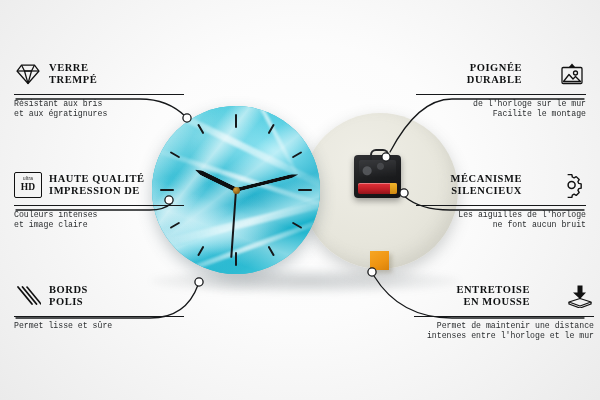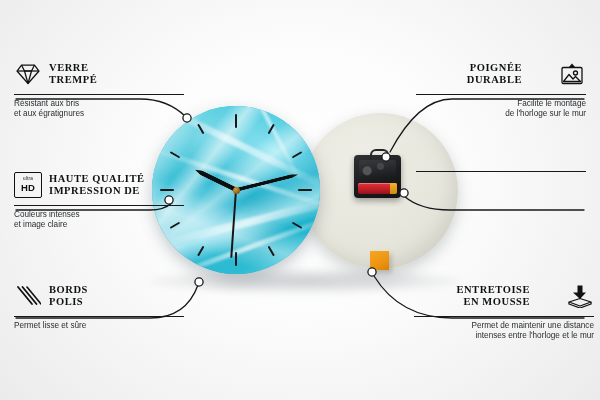--- a/index.html
+++ b/index.html
@@ -248,21 +248,21 @@
     letter-spacing: 0.55px;
     color: #0f1112;
     text-transform: uppercase;
   }
   .f-rule {
     height: 1px;
     background: #16181a;
     margin: 3px 0 4px 0;
   }
   .f-desc {
-    font-family: Liberation Sans, sans-serif;
+    font-family: Liberation Mono, monospace;
     font-size: 8.2px;
     line-height: 10.4px;
     color: #2a2d2f;
   }
   .f-desc span { display: block; }
 
   .hd-badge {
     width: 26px;
     height: 24px;
     border: 1.4px solid #111;
@@ -274,21 +274,21 @@
     line-height: 1;
   }
   .hd-badge .hd-small {
     font-family: "Liberation Sans", sans-serif;
     font-size: 4.6px;
     letter-spacing: .2px;
     color: #111;
     margin-bottom: 1px;
   }
   .hd-badge .hd-big {
-    font-family: Liberation Sans, sans-serif;
+    font-family: Liberation Serif, serif;
     font-weight: bold;
     font-size: 9.5px;
     letter-spacing: .2px;
     color: #111;
   }
 </style>
 </head>
 <body>
 
 <div id="stage">
@@ -450,27 +450,43 @@
           <path d="M4.5 19.5 L10 12.5 L14 17 L16.5 14.5 L21.5 19.5 Z"></path>
         </svg>
       </div>
       <div class="f-title">
         <div>POIGNÉE</div>
         <div>DURABLE</div>
       </div>
     </div>
     <div class="f-rule"></div>
     <div class="f-desc">
+      <span>de l'horloge sur le mur</span>
       <span>Facilite le montage</span>
-      <span>de l'horloge sur le mur</span>
     </div>
   </div>
 
   <div class="feature right" style="left:416px; top:168px;">
+    <div class="f-head">
+      <div class="f-icon">
+        <svg width="26" height="25" viewBox="0 0 26 25" fill="none" stroke="#111" stroke-width="1.5" stroke-linejoin="round">
+          <path d="M10.7 2.4 h4.6 l.5 2.6 1.9 .9 2.3-1.3 3.2 3.2 -1.3 2.3 .9 1.9 2.6 .5 v4.6 l-2.6 .5 -.9 1.9 1.3 2.3 -3.2 3.2 -2.3-1.3 -1.9 .9 -.5 2.6 h-4.6" transform="translate(-1.2,-0.6) scale(0.92)"></path>
+          <circle cx="12.6" cy="12.1" r="3.5"></circle>
+        </svg>
+      </div>
+      <div class="f-title">
+        <div>MÉCANISME</div>
+        <div>SILENCIEUX</div>
+      </div>
+    </div>
     <div class="f-rule"></div>
+    <div class="f-desc">
+      <span>Les aiguilles de l'horloge</span>
+      <span>ne font aucun bruit</span>
+    </div>
   </div>
 
   <div class="feature right" style="left:414px; top:279px; width:180px;">
     <div class="f-head">
       <div class="f-icon">
         <svg width="26" height="24" viewBox="0 0 26 24" fill="none" stroke="#111" stroke-width="1.3" stroke-linejoin="round">
           <path d="M10.5 1.5 h5 v7 h3.5 L13 15 L6 8.5 h4.5 Z" fill="#111" stroke="none"></path>
           <path d="M13 14.5 L24 18 L13 22 L2 18 Z"></path>
           <path d="M2 18 v2 L13 24 L24 20 v-2"></path>
         </svg>

